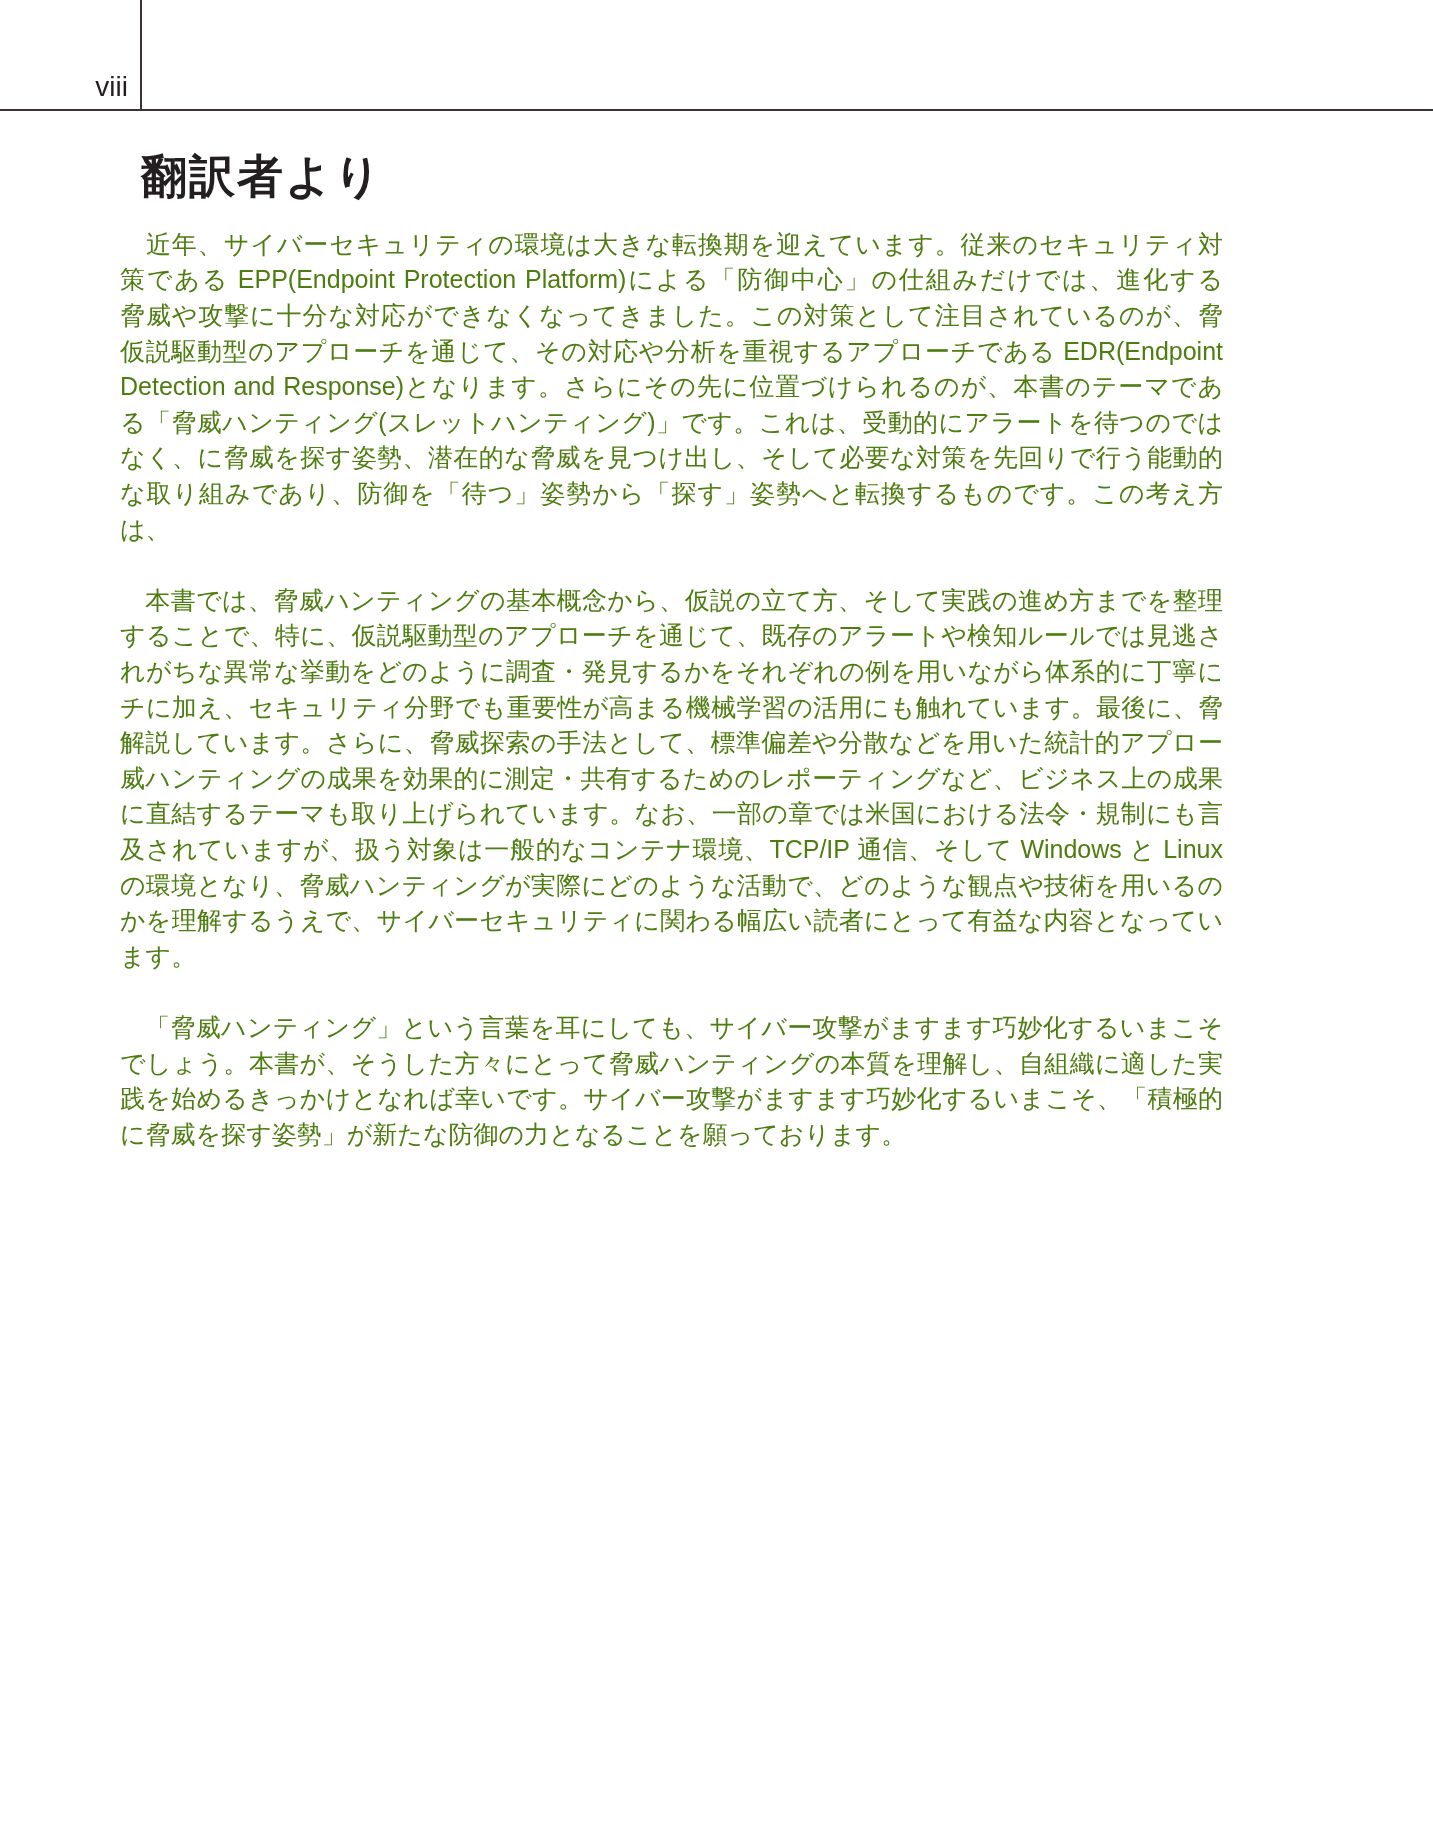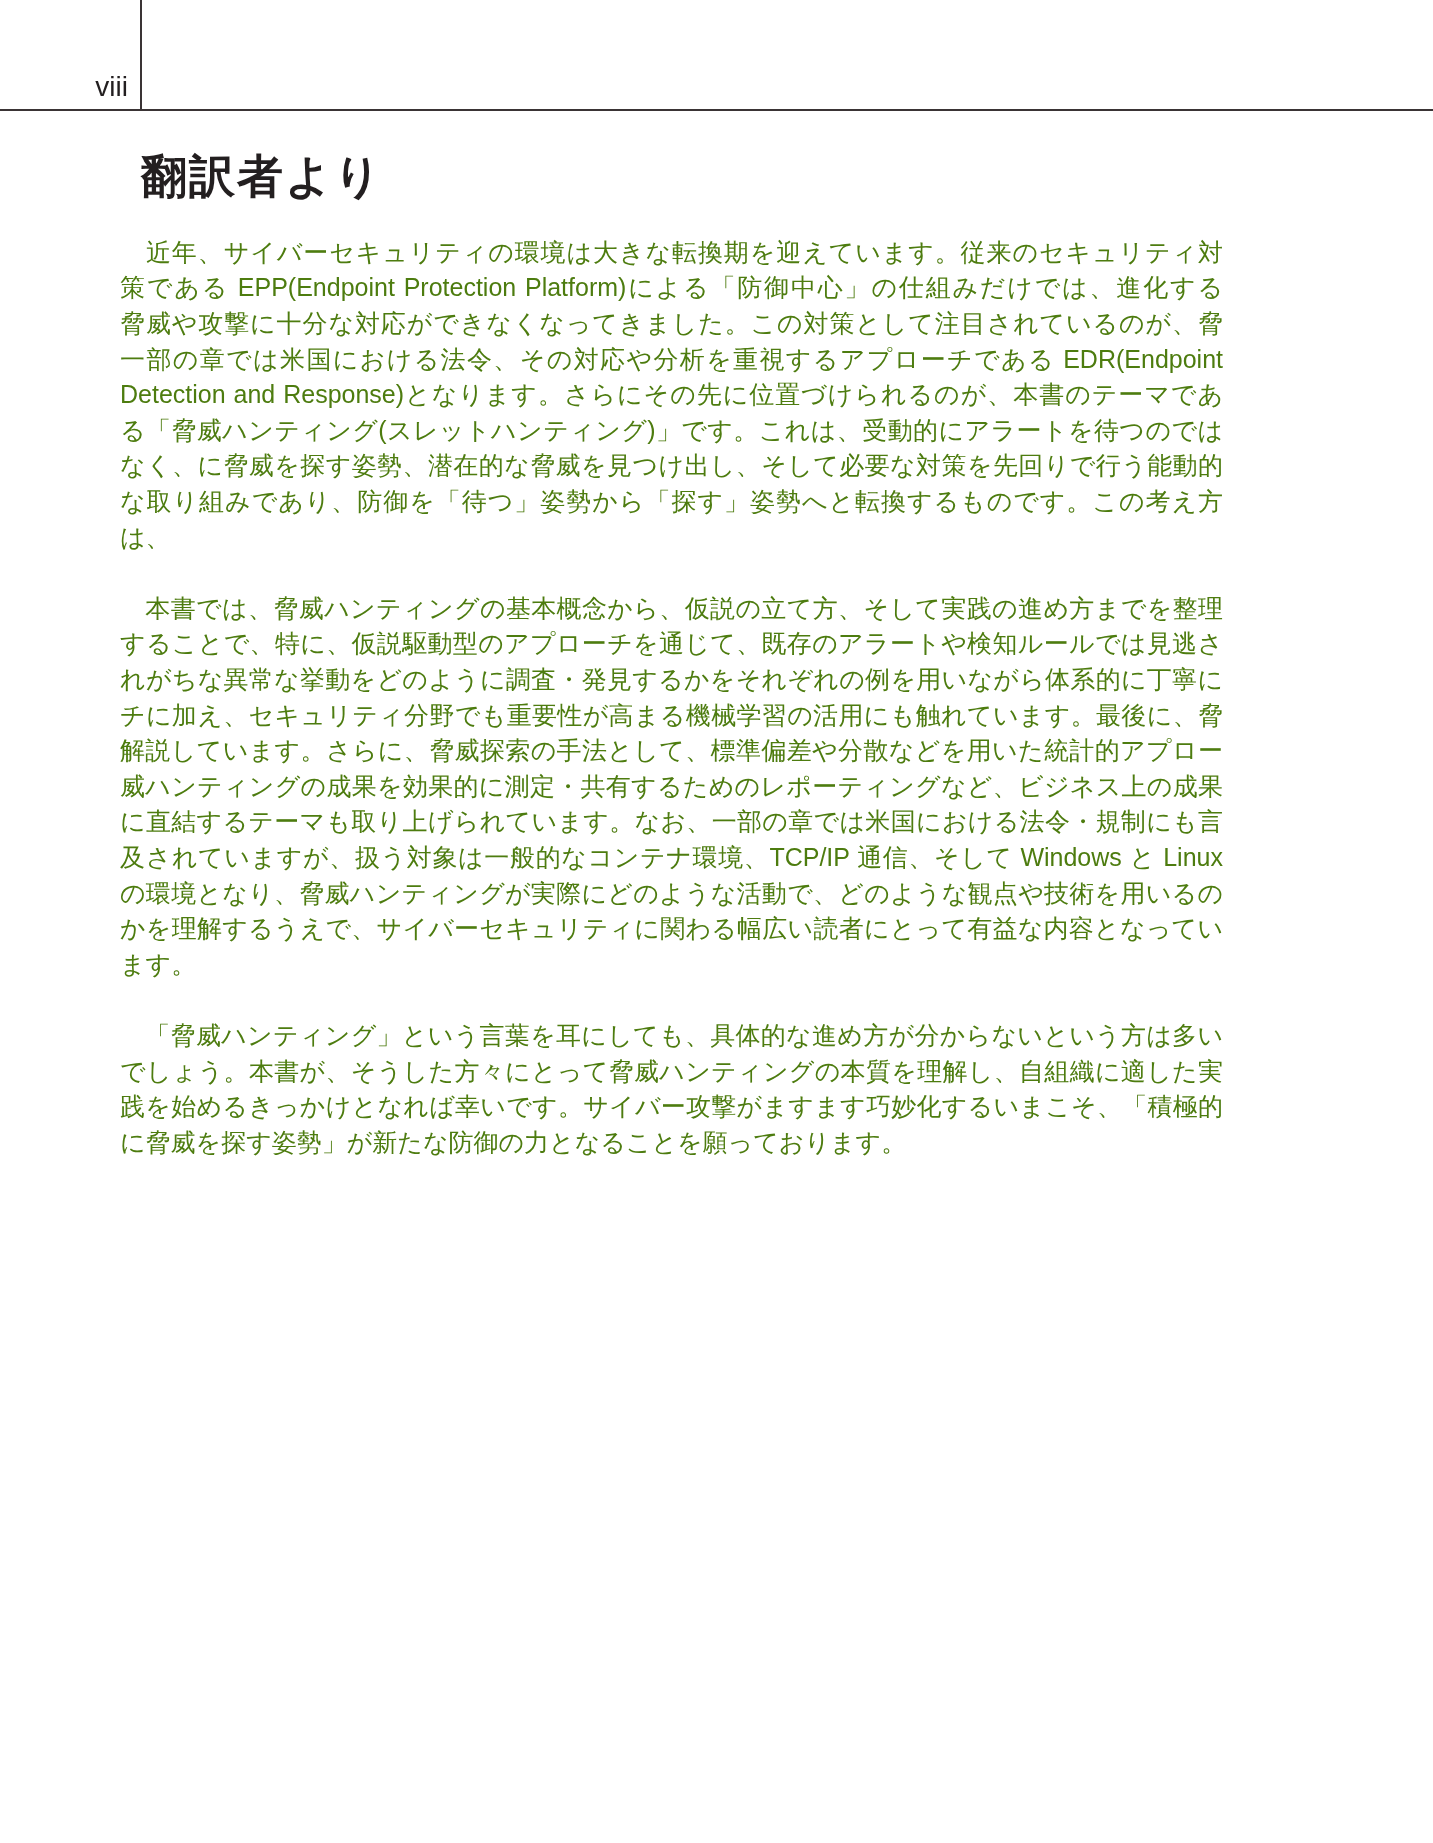--- a/index.html
+++ b/index.html
@@ -45,21 +45,21 @@
     color: #231f20;
   }
   
   .content {
     position: absolute;
     left: 120px;
     top: 150px;
     width: 1103px;
   }
   .doc-title {
-    margin: 0 0 32px 21px;
+    margin: 0 0 24px 21px;
     font-size: 46px;
     font-weight: bold;
     letter-spacing: 2px;
     color: #231f20;
     line-height: 1.15;
   }
   .para {
     margin: 0 0 35.6px 0;
   }
   .line {
@@ -86,41 +86,41 @@
   <div class="header-hrule"></div>
 
   <div class="content">
     <h1 class="doc-title">翻訳者より</h1>
 
     <div>
         <div class="para">
           <div class="line">　近年、サイバーセキュリティの環境は大きな転換期を迎えています。従来のセキュリティ対</div>
           <div class="line">策である EPP(Endpoint Protection Platform)による「防御中心」の仕組みだけでは、進化する</div>
           <div class="line">脅威や攻撃に十分な対応ができなくなってきました。この対策として注目されているのが、脅</div>
-          <div class="line">一部の章では米国における法令、その対応や分析を重視するアプローチである EDR(Endpoint</div>
+          <div class="line">仮説駆動型のアプローチを通じて、その対応や分析を重視するアプローチである EDR(Endpoint</div>
           <div class="line">Detection and Response)となります。さらにその先に位置づけられるのが、本書のテーマであ</div>
           <div class="line">る「脅威ハンティング(スレットハンティング)」です。これは、受動的にアラートを待つのでは</div>
           <div class="line">なく、に脅威を探す姿勢、潜在的な脅威を見つけ出し、そして必要な対策を先回りで行う能動的</div>
           <div class="line">な取り組みであり、防御を「待つ」姿勢から「探す」姿勢へと転換するものです。この考え方は、</div>
         </div>
         <div class="para">
           <div class="line">　本書では、脅威ハンティングの基本概念から、仮説の立て方、そして実践の進め方までを整理</div>
           <div class="line">することで、特に、仮説駆動型のアプローチを通じて、既存のアラートや検知ルールでは見逃さ</div>
           <div class="line">れがちな異常な挙動をどのように調査・発見するかをそれぞれの例を用いながら体系的に丁寧に</div>
           <div class="line">チに加え、セキュリティ分野でも重要性が高まる機械学習の活用にも触れています。最後に、脅</div>
           <div class="line">解説しています。さらに、脅威探索の手法として、標準偏差や分散などを用いた統計的アプロー</div>
           <div class="line">威ハンティングの成果を効果的に測定・共有するためのレポーティングなど、ビジネス上の成果</div>
           <div class="line">に直結するテーマも取り上げられています。なお、一部の章では米国における法令・規制にも言</div>
           <div class="line">及されていますが、扱う対象は一般的なコンテナ環境、TCP/IP 通信、そして Windows と Linux</div>
           <div class="line">の環境となり、脅威ハンティングが実際にどのような活動で、どのような観点や技術を用いるの</div>
           <div class="line">かを理解するうえで、サイバーセキュリティに関わる幅広い読者にとって有益な内容となってい</div>
           <div class="line">ます。</div>
         </div>
         <div class="para">
-          <div class="line">　「脅威ハンティング」という言葉を耳にしても、具体的な進め方が分からないという方は多い</div>
+          <div class="line">　「脅威ハンティング」という言葉を耳にしても、サイバー攻撃がますます巧妙化するいまこそ</div>
           <div class="line">でしょう。本書が、そうした方々にとって脅威ハンティングの本質を理解し、自組織に適した実</div>
           <div class="line">践を始めるきっかけとなれば幸いです。サイバー攻撃がますます巧妙化するいまこそ、「積極的</div>
           <div class="line">に脅威を探す姿勢」が新たな防御の力となることを願っております。</div>
         </div>
       </div>
   </div>
 
 </div>
 
 </body></html>

